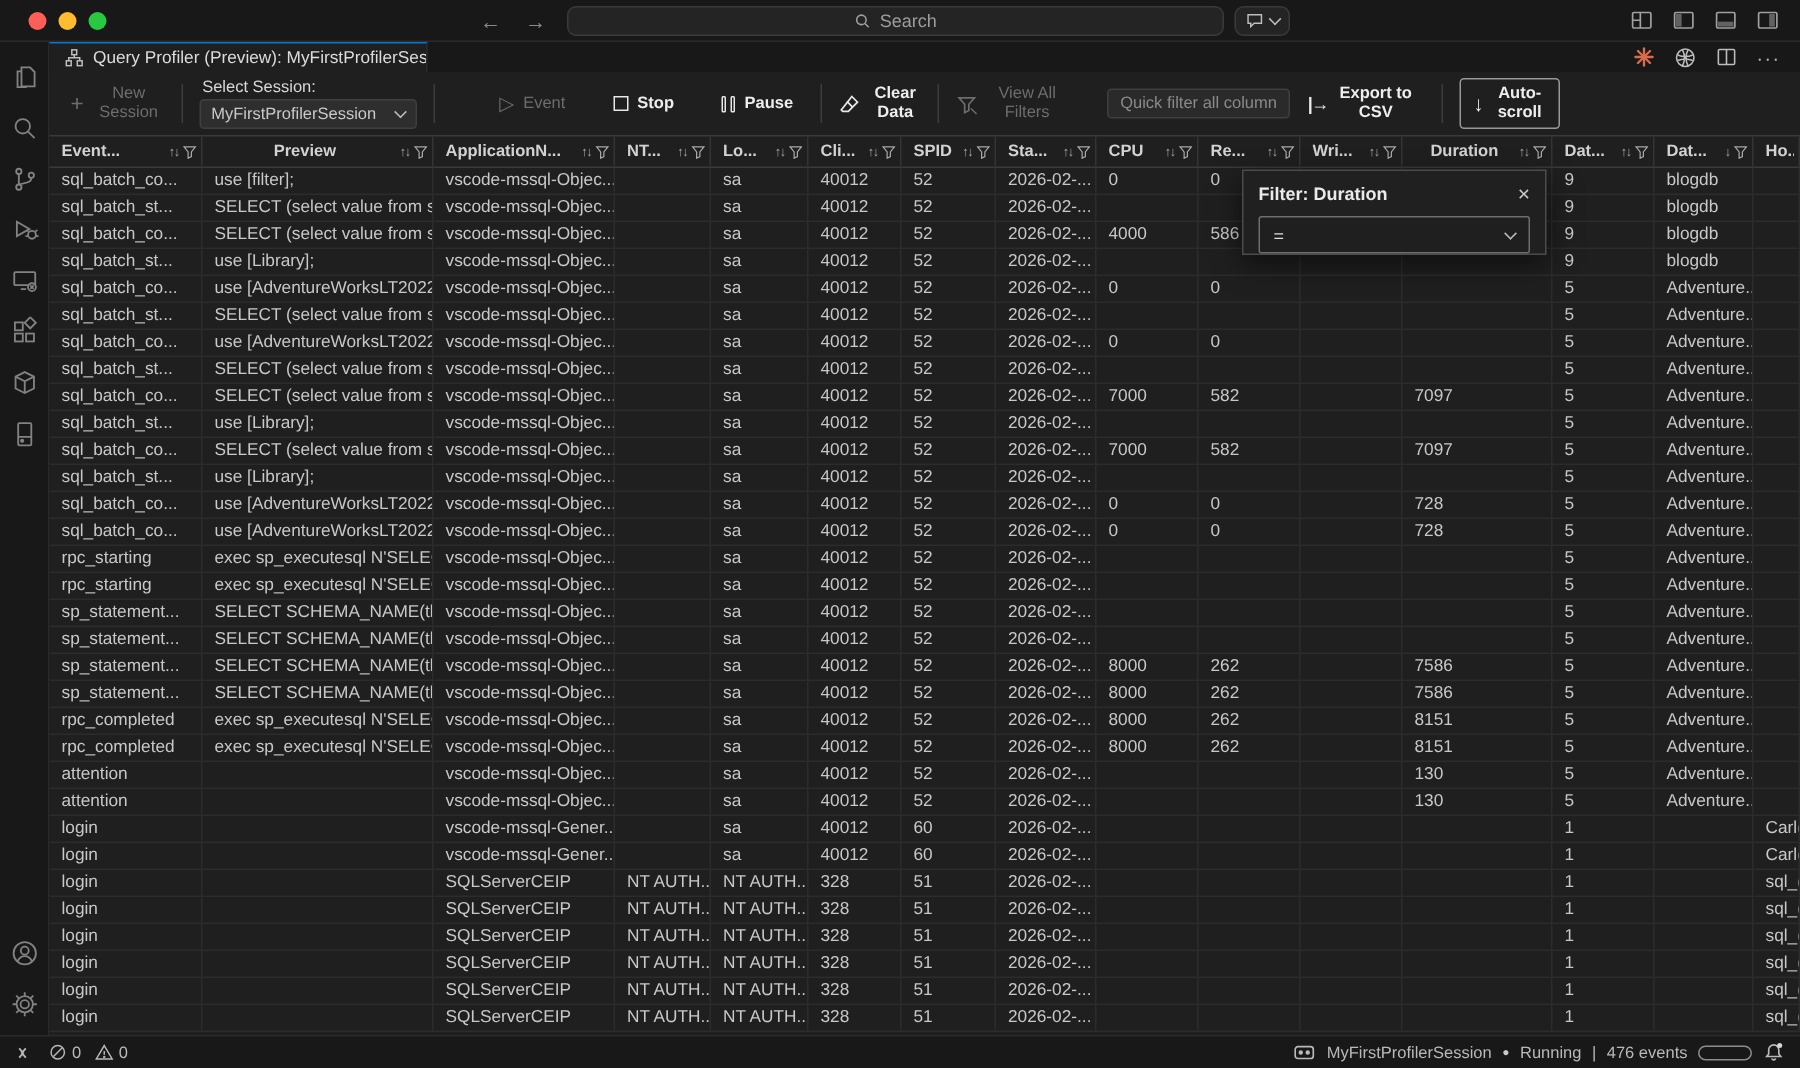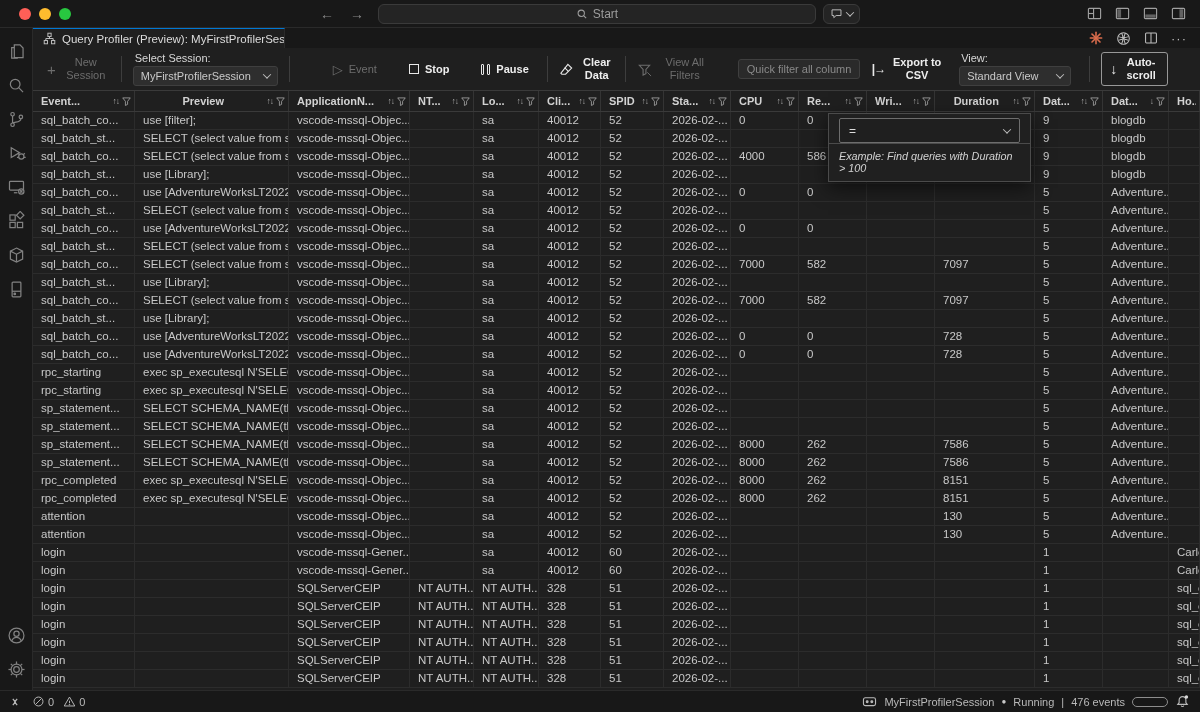--- a/index.html
+++ b/index.html
@@ -127,21 +127,21 @@
       <span>←</span>
       <span>→</span>
     </div>
     <div class="searchbox">
       <span class="funnelicon">
         <svg width="12" height="12" viewBox="0 0 16 16">
             <circle cx="7" cy="7" r="4.2" fill="none" stroke="#9d9d9d" stroke-width="1.4"></circle>
             <line x1="10.2" y1="10.2" x2="13.5" y2="13.5" stroke="#9d9d9d" stroke-width="1.4"></line>
           </svg>
       </span>
-      <span>Start</span>
+      <span>Search</span>
     </div>
     <div class="copilotpill">
       <span>
         <svg width="13" height="13" viewBox="0 0 16 16">
             <path d="M2.5 3.5h11v7h-6l-2.8 2.6v-2.6h-2.2z" fill="none" stroke="#bdbdbd" stroke-width="1.2"></path>
           </svg>
       </span>
       <span class="chev"></span>
     </div>
     <div class="layouticons">
@@ -343,27 +343,20 @@
                 <line x1="11" y1="11" x2="15" y2="15" stroke-width="1"></line>
               </svg>
           </span>
           <span class="tb-2line" style="width:54px">View All Filters</span>
         </div>
         <input class="quickfilter" style="margin-left: 26px;" placeholder="Quick filter all columns...">
         <div class="tb-item strong" style="margin-left:12px">
           <span class="export-glyph">|→</span>
           <span class="tb-2line" style="width:52px">Export to CSV</span>
         </div>
-        <div class="sel-block" style="margin-left:16px">
-          <span class="sel-label">View:</span>
-          <div class="tb-select" style="width:112px">
-            <span>Standard View</span>
-            <span class="chev"></span>
-          </div>
-        </div>
         <div class="tb-sep" style="margin-left:18px;margin-right:0"></div>
         <div class="autoscroll strong">
           <span class="dn-arrow">↓</span>
           <span class="tb-2line">Auto-scroll</span>
         </div>
       </div>
 
       <div class="grid">
         <div class="grid-header">
             <div class="hcell" style="width: 102px;">
@@ -1090,20 +1083,23 @@
         <svg width="15" height="15" viewBox="0 0 16 16" fill="none" stroke="#b9b9b9" stroke-width="1.2">
             <path d="M8 2.8a3.6 3.6 0 0 0-3.6 3.6v2.8L3 11h10l-1.4-1.8V6.4A3.6 3.6 0 0 0 8 2.8z"></path>
             <path d="M6.6 12.4a1.5 1.5 0 0 0 2.8 0"></path>
             <circle cx="12.2" cy="3.2" r="1.8" fill="#d8d8d8" stroke="none"></circle>
           </svg>
       </span>
     </div>
   </div>
 
   <div class="filter-popup">
+    <div class="fp-head">
+      <span class="fp-title">Filter: Duration</span>
+      <span class="fp-close">×</span>
+    </div>
     <div class="fp-select">
       <span>=</span>
       <span class="chev"></span>
     </div>
-    <div class="fp-example">Example: Find queries with Duration &gt; 100</div>
   </div>
 
 </div>
 
 </body></html>

